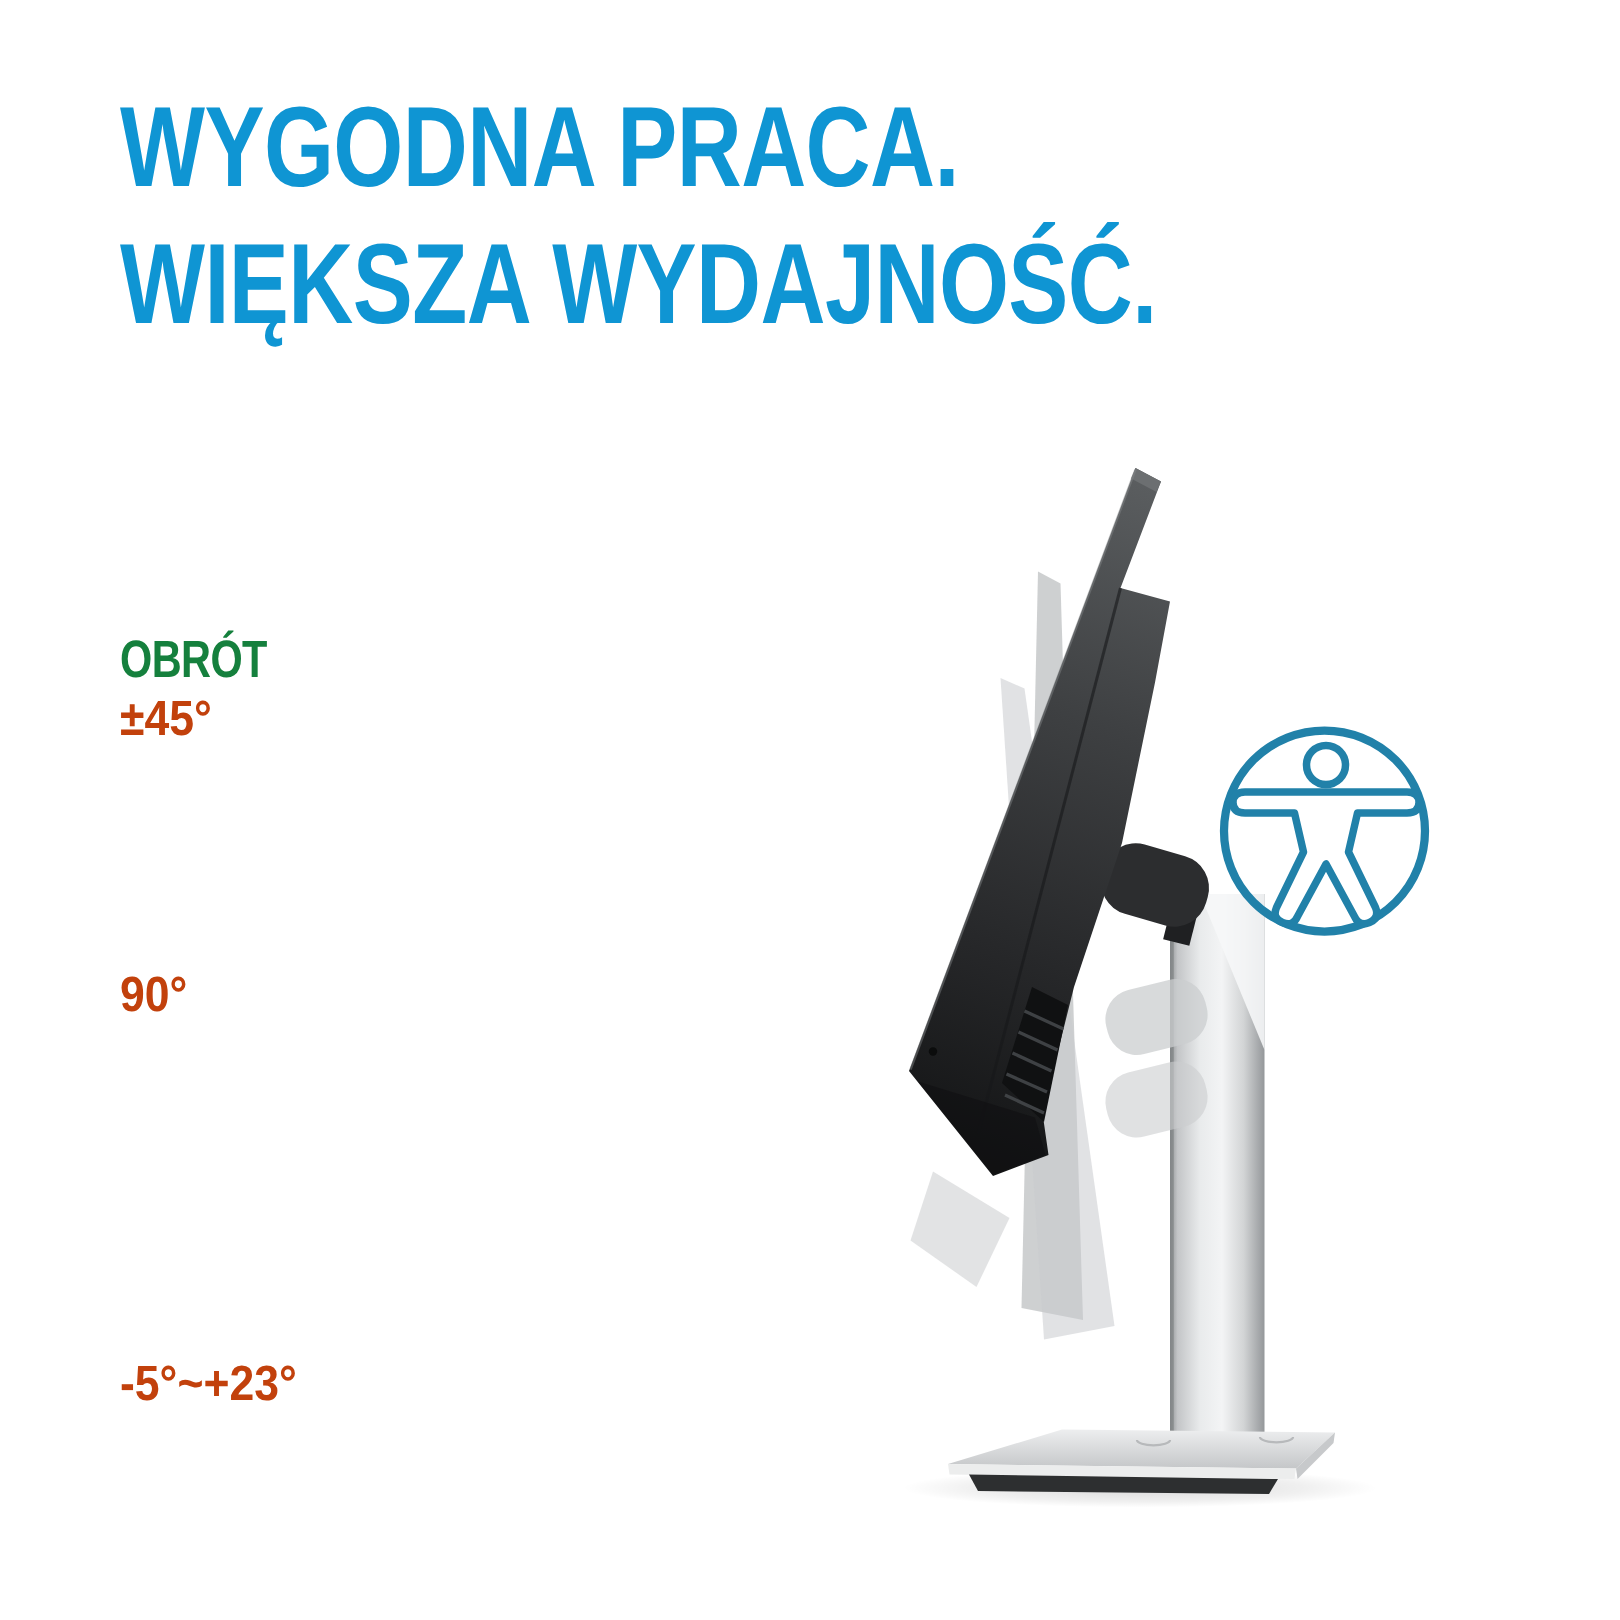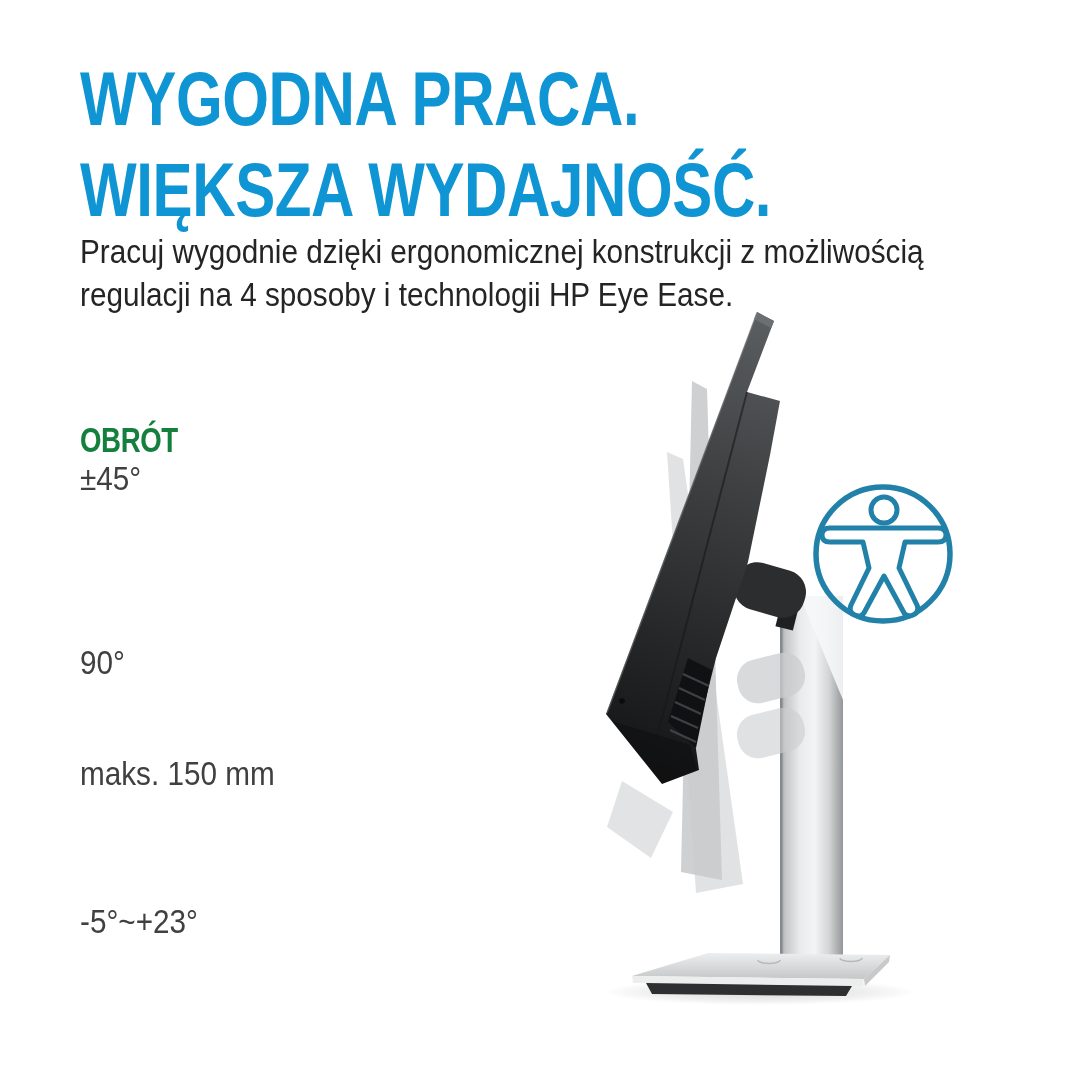--- a/index.html
+++ b/index.html
@@ -25,22 +25,22 @@
     font-size: 33px; line-height: 43px; font-weight: 400;
     color: #242424;
   }
   .feature-label {
     left: 80px;
     font-size: 35px; line-height: 51px; font-weight: bold;
     color: #15803d; letter-spacing: -0.5px;
   }
   .feature-value {
     left: 80px;
-    font-size: 33px; line-height: 36px; font-weight: 400;
-    color: #404040;
+    font-size: 33px; line-height: 36px; font-weight: 700;
+    color: #c2410c;
   }
   .illustration { position: absolute; left: 0; top: 0; }
   .textlayer { position: absolute; inset: 0; z-index: 2; }
 </style>
 </head>
 <body>
 
 <div class="canvas">
 
   <svg class="illustration" width="1080" height="1080" viewBox="0 0 1080 1080" aria-hidden="true">
@@ -131,40 +131,31 @@
 
   <div class="textlayer">
 
     <div class="abs title">
       <div class="condense-head">
         <div>WYGODNA PRACA.</div>
         <div>WIĘKSZA WYDAJNOŚĆ.</div>
       </div>
     </div>
 
-    <div class="abs subtitle">
-      <div class="condense-body">
-        <div>Pracuj wygodnie dzięki ergonomicznej konstrukcji z możliwością</div>
-        <div>regulacji na 4 sposoby i technologii HP Eye Ease.</div>
-      </div>
-    </div>
 
     <div class="abs feature-label" style="top:414px">
       <span class="condense-head">OBRÓT</span>
     </div>
     <div class="abs feature-value" style="top:461px">
       <span class="condense-body">±45°</span>
     </div>
 
     <div class="abs feature-value" style="top:645px">
       <span class="condense-body">90°</span>
     </div>
 
-    <div class="abs feature-value" style="top:756px">
-      <span class="condense-body">maks. 150 mm</span>
-    </div>
 
     <div class="abs feature-value" style="top:904px">
       <span class="condense-body">-5°~+23°</span>
     </div>
 
   </div>
 </div>
 
 </body></html>

